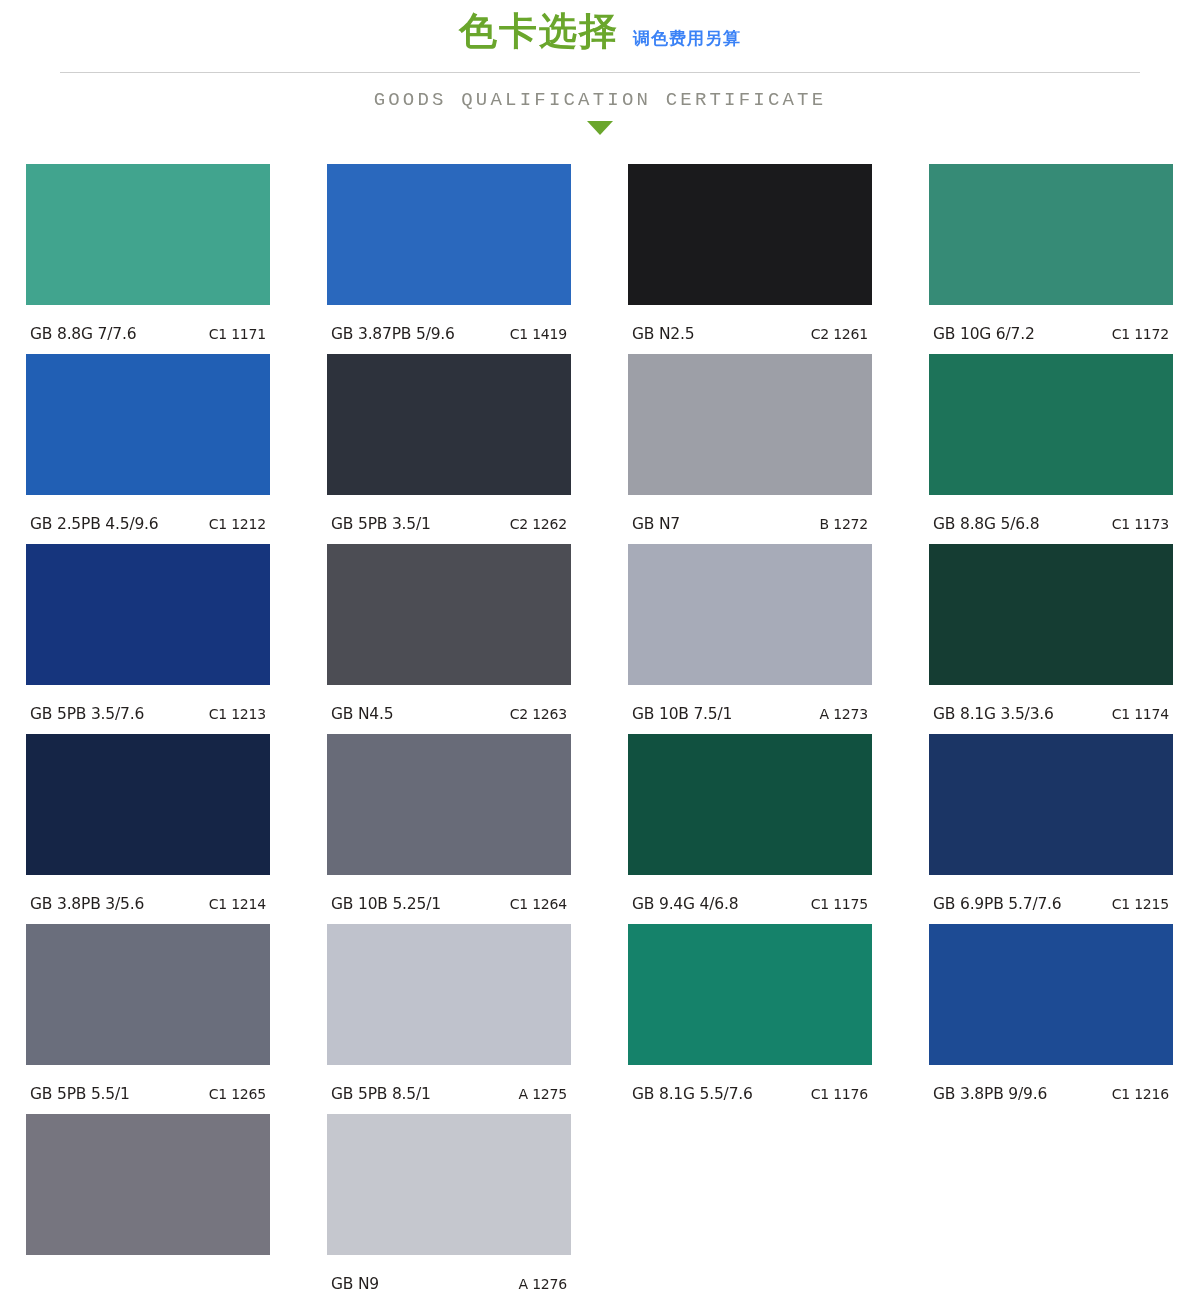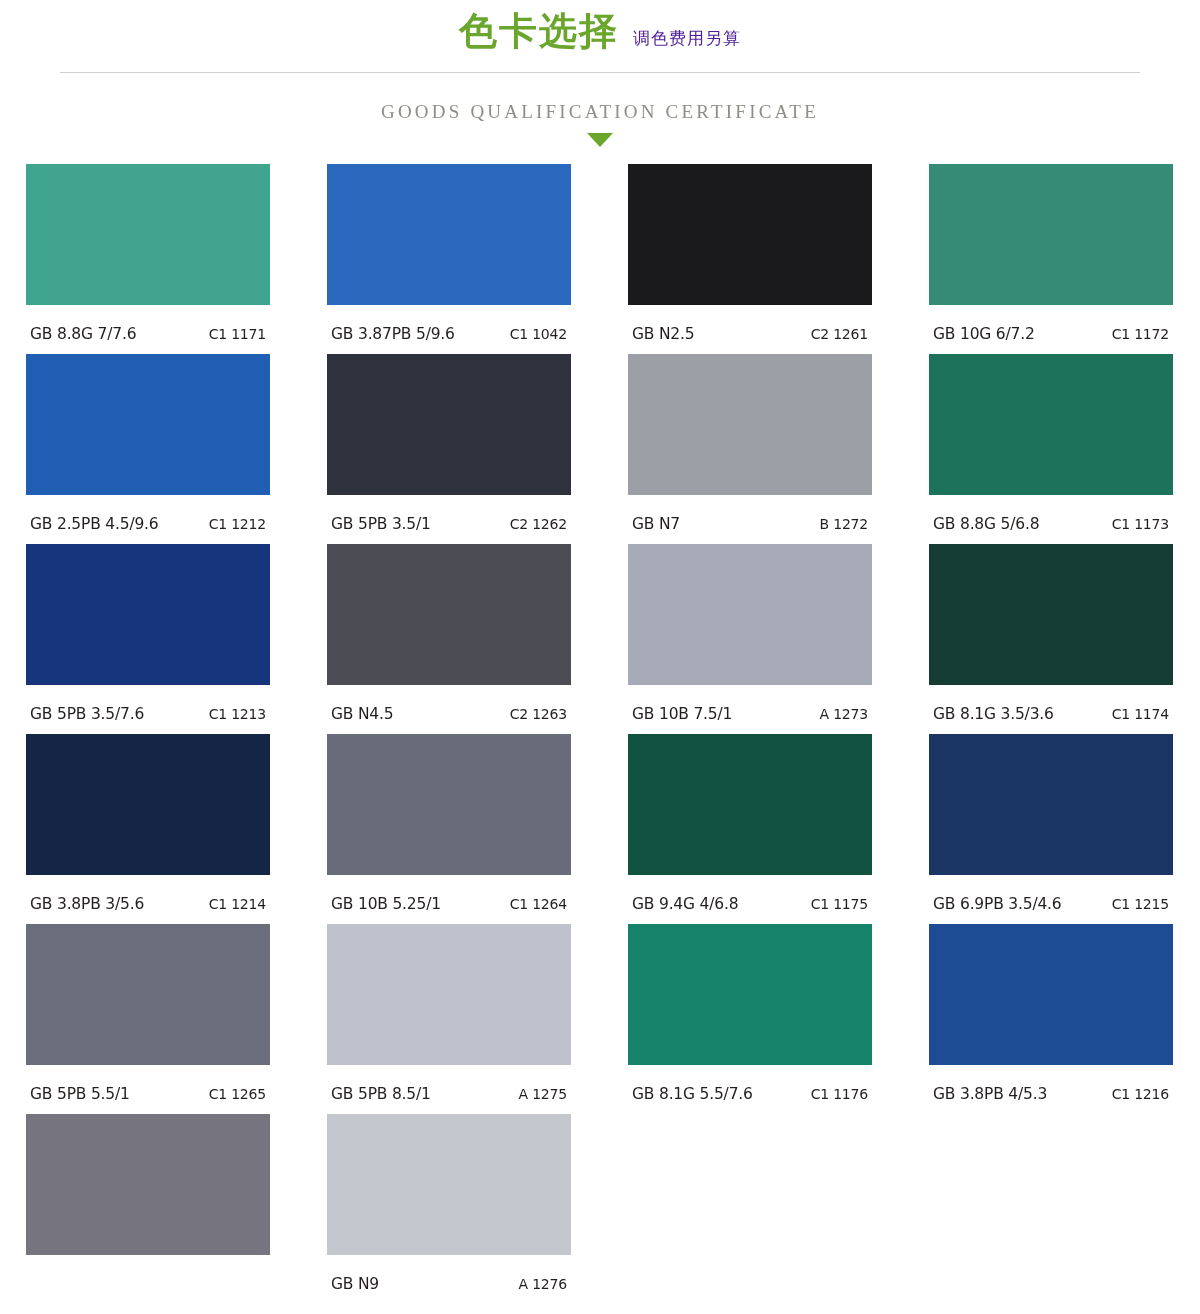--- a/index.html
+++ b/index.html
@@ -32,38 +32,38 @@
     font-family: "DejaVu Sans", sans-serif;
     font-size: 38px;
     font-weight: bold;
     color: #6aa62c;
     letter-spacing: 2px;
     line-height: 1;
   }
   .title-sub {
     font-family: "DejaVu Sans", sans-serif;
     font-size: 17px;
-    font-weight: normal;
-    color: #4c1d95;
+    font-weight: bold;
+    color: #3b82f6;
     letter-spacing: 1px;
     line-height: 1;
   }
   .divider {
     width: 1080px;
     height: 1px;
     background: #cfcfcf;
     margin: 8px auto 0 auto;
   }
   .subtitle-en {
     text-align: center;
-    font-family: Liberation Serif, serif;
+    font-family: Liberation Mono, monospace;
     font-size: 19px;
     color: #8e8e86;
     letter-spacing: 3.2px;
-    margin-top: 28px;
+    margin-top: 16px;
   }
   .arrow-wrap {
     display: flex;
     justify-content: center;
     margin-top: 10px;
   }
   .arrow-down {
     width: 0;
     height: 0;
     border-left: 13px solid transparent;
@@ -134,21 +134,21 @@
       <div class="swatch" style="background: rgb(65, 164, 142);"></div>
       <div class="labels">
         <span class="code">GB 8.8G 7/7.6</span>
         <span class="ref">C1 1171</span>
       </div>
     </div>
     <div class="cell">
       <div class="swatch" style="background: rgb(42, 104, 189);"></div>
       <div class="labels">
         <span class="code">GB 3.87PB 5/9.6</span>
-        <span class="ref">C1 1042</span>
+        <span class="ref">C1 1419</span>
       </div>
     </div>
     <div class="cell">
       <div class="swatch" style="background: rgb(26, 26, 28);"></div>
       <div class="labels">
         <span class="code">GB N2.5</span>
         <span class="ref">C2 1261</span>
       </div>
     </div>
     <div class="cell">
@@ -231,21 +231,21 @@
     <div class="cell">
       <div class="swatch" style="background: rgb(17, 81, 64);"></div>
       <div class="labels">
         <span class="code">GB 9.4G 4/6.8</span>
         <span class="ref">C1 1175</span>
       </div>
     </div>
     <div class="cell">
       <div class="swatch" style="background: rgb(27, 53, 101);"></div>
       <div class="labels">
-        <span class="code">GB 6.9PB 3.5/4.6</span>
+        <span class="code">GB 6.9PB 5.7/7.6</span>
         <span class="ref">C1 1215</span>
       </div>
     </div>
     <div class="cell">
       <div class="swatch" style="background: rgb(106, 110, 124);"></div>
       <div class="labels">
         <span class="code">GB 5PB 5.5/1</span>
         <span class="ref">C1 1265</span>
       </div>
     </div>
@@ -259,21 +259,21 @@
     <div class="cell">
       <div class="swatch" style="background: rgb(21, 130, 106);"></div>
       <div class="labels">
         <span class="code">GB 8.1G 5.5/7.6</span>
         <span class="ref">C1 1176</span>
       </div>
     </div>
     <div class="cell">
       <div class="swatch" style="background: rgb(29, 75, 148);"></div>
       <div class="labels">
-        <span class="code">GB 3.8PB 4/5.3</span>
+        <span class="code">GB 3.8PB 9/9.6</span>
         <span class="ref">C1 1216</span>
       </div>
     </div>
     <div class="cell">
       <div class="swatch" style="background: rgb(118, 117, 127);"></div>
     </div>
     <div class="cell">
       <div class="swatch" style="background: rgb(197, 199, 206);"></div>
       <div class="labels">
         <span class="code">GB N9</span>

